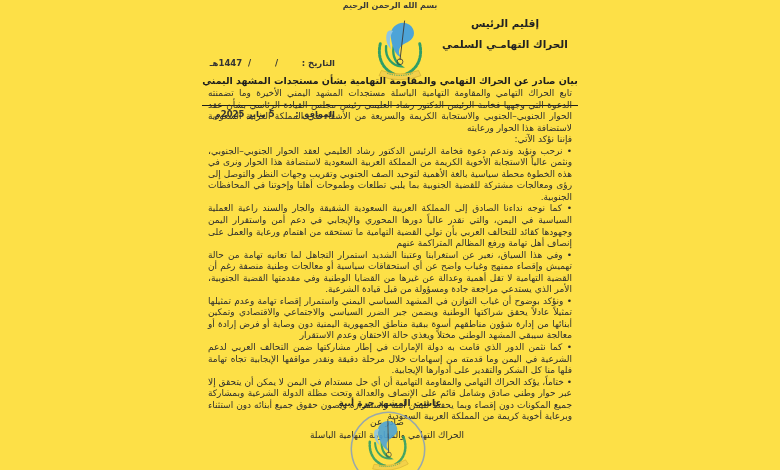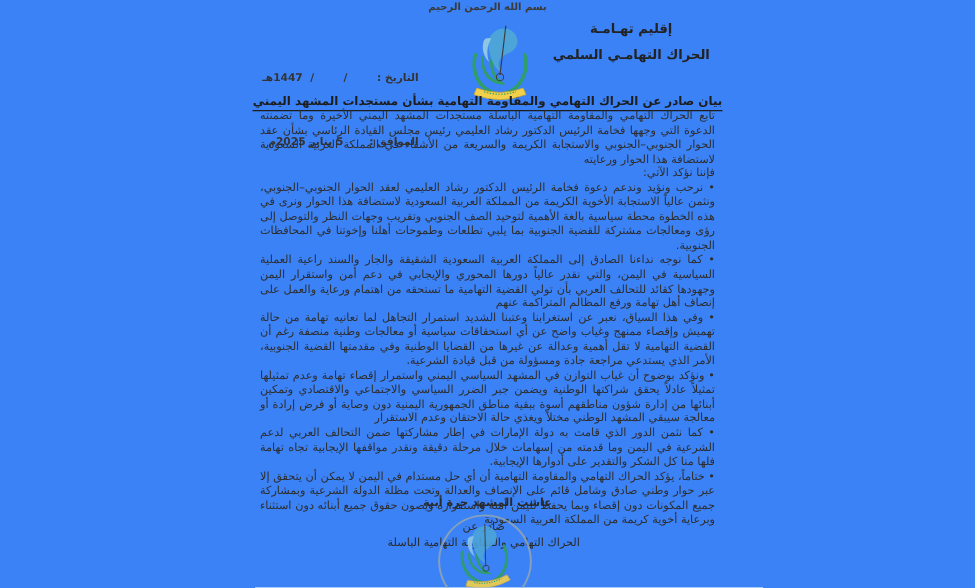--- a/index.html
+++ b/index.html
@@ -6,21 +6,21 @@
     margin: 0; padding: 0;
     width: 780px; height: 470px;
     background: #ffffff;
     overflow: hidden;
     font-family: "DejaVu Sans", sans-serif;
     color: #2b2b2b;
   }
   .page {
     position: relative;
     width: 780px; height: 470px;
-    background: #3b82f6;
+    background: #fde047;
     direction: rtl;
   }
   
   .basmala {
     position: absolute; top: 1px; left: 0; right: 0;
     text-align: center;
     font-size: 8px; font-weight: bold; color: #3a3a3a;
     letter-spacing: 0.5px;
   }
   .org-block {
@@ -42,21 +42,21 @@
     font-weight: bold;
   }
   
   .doc-title {
     position: absolute; top: 69px; left: 0; right: 0;
     text-align: center;
   }
   .doc-title span {
     font-size: 9.5px; font-weight: bold; color: #1d1d1d;
     border-bottom: 1px solid #1d1d1d;
-    padding-bottom: 1px;
+    padding-bottom: 19px;
   }
   
   .body-text {
     position: absolute; top: 88px; right: 208px;
     width: 364px;
     font-size: 9px; line-height: 11.55px;
     text-align: justify;
     color: #2e2e2e;
     margin-left: 28px;
   }
@@ -113,21 +113,21 @@
 
 <div class="page">
 
   <svg class="watermark" viewBox="0 0 100 110">
     <use href="#emblem"></use>
   </svg>
 
   <div class="basmala">بسم الله الرحمن الرحيم</div>
 
   <div class="org-block">
-    <div>إقليم تهـامـة</div>
+    <div>إقليم الرئيس</div>
     <div>الحراك التهامـي السلمي</div>
   </div>
 
   <svg class="logo-top" viewBox="0 0 100 110">
     <use href="#emblem"></use>
   </svg>
 
   <div class="date-block">
     <div>التاريخ :        /        /  1447هـ</div>
     <div>الموافق :       5 يناير 2025م</div>

